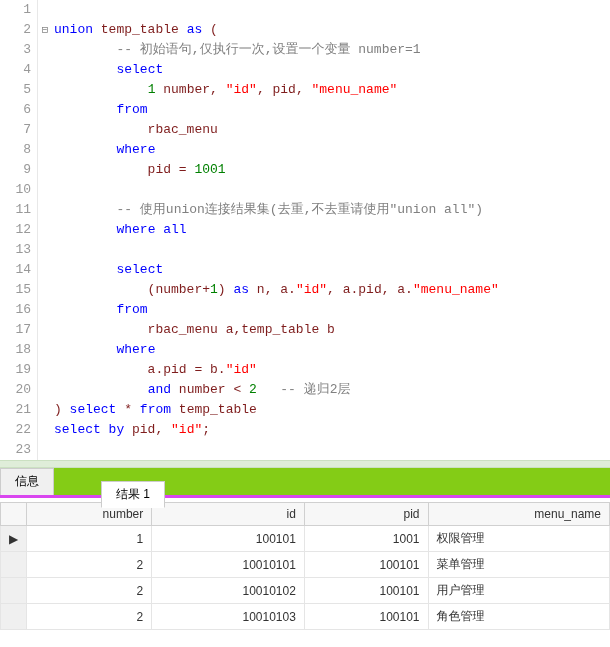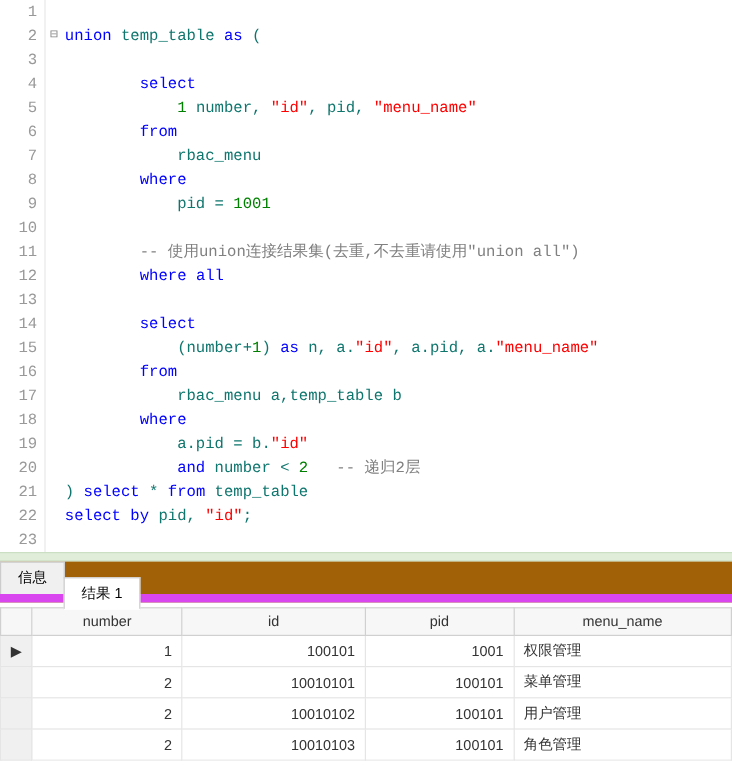--- a/index.html
+++ b/index.html
@@ -8,27 +8,27 @@
 .gutter { width: 38px; background: #fff; border-right: 1px solid #e8e8e8; text-align: right; padding-right: 6px; color: #999; user-select: none; }
 .gutter-line { height: 20px; line-height: 20px; }
 .fold-col { width: 14px; }
 .fold-col div { height: 20px; line-height: 20px; text-align: center; color: #888; font-size: 11px; }
 .code { flex: 1; padding-left: 2px; }
 .code-line { height: 20px; line-height: 20px; white-space: pre; }
 .kw { color: #0000ff; }
 .num { color: #008000; }
 .str { color: #ff0000; }
 .com { color: #808080; }
-.ident { color: #0f766e; }
+.ident { color: #7f1d1d; }
 .divider { height: 8px; background: #dfedd9; border-top: 1px solid #cbe0c2; border-bottom: 1px solid #cbe0c2; }
-.tabs { display: flex; border-bottom: 7px solid #d946ef; background: #a16207; font-family: "Microsoft YaHei", sans-serif; }
+.tabs { display: flex; border-bottom: 3px solid #d946ef; background: #84cc16; font-family: "Microsoft YaHei", sans-serif; gap: 48px; }
 .tab { padding: 4px 14px; border: 1px solid #ccc; border-bottom: none; margin-right: -1px; background: #f0f0f0; font-size: 12px; cursor: pointer; }
 .tab.active { background: #fff; border-bottom: 1px solid #fff; position: relative; top: 13px;}
 .grid { border-collapse: collapse; width: 100%; font-family: "Microsoft YaHei", Arial, sans-serif; font-size: 12px; }
-.grid th { text-align: center; padding: 4px 8px; border: 1px solid #d0d0d0; background: #f7f7f7; font-weight: normal; color: #333; }
+.grid th { text-align: right; padding: 4px 8px; border: 1px solid #d0d0d0; background: #f7f7f7; font-weight: normal; color: #333; }
 .grid td { padding: 4px 8px; border: 1px solid #e5e5e5; color: #333; }
 .grid .numcol { text-align: right; }
 .rowhead { width: 14px; background: #f0f0f0; border: 1px solid #d0d0d0; text-align: center; color: #555;}
 .grid-wrap { margin-top: 4px; }
 </style>
 </head>
 <body>
 
 <div class="editor">
   <div class="gutter" id="gutter">
@@ -77,21 +77,21 @@
       <div></div>
       <div></div>
       <div></div>
       <div></div>
       <div></div>
       <div></div>
     </div>
   <div class="code" id="code">
       <div class="code-line"></div>
       <div class="code-line"><span class="kw">union</span><span class="ident"> temp_table </span><span class="kw">as</span><span class="ident"> (</span></div>
-      <div class="code-line"><span class="ident">        </span></div>
+      <div class="code-line"><span class="ident">        </span><span class="com">-- 初始语句,仅执行一次,设置一个变量 number=1</span></div>
       <div class="code-line"><span class="ident">        </span><span class="kw">select</span></div>
       <div class="code-line"><span class="ident">            </span><span class="num">1</span><span class="ident"> number, </span><span class="str">"id"</span><span class="ident">, pid, </span><span class="str">"menu_name"</span></div>
       <div class="code-line"><span class="ident">        </span><span class="kw">from</span></div>
       <div class="code-line"><span class="ident">            rbac_menu</span></div>
       <div class="code-line"><span class="ident">        </span><span class="kw">where</span></div>
       <div class="code-line"><span class="ident">            pid = </span><span class="num">1001</span></div>
       <div class="code-line"></div>
       <div class="code-line"><span class="ident">        </span><span class="com">-- 使用union连接结果集(去重,不去重请使用"union all")</span></div>
       <div class="code-line"><span class="ident">        </span><span class="kw">where all</span></div>
       <div class="code-line"></div>

